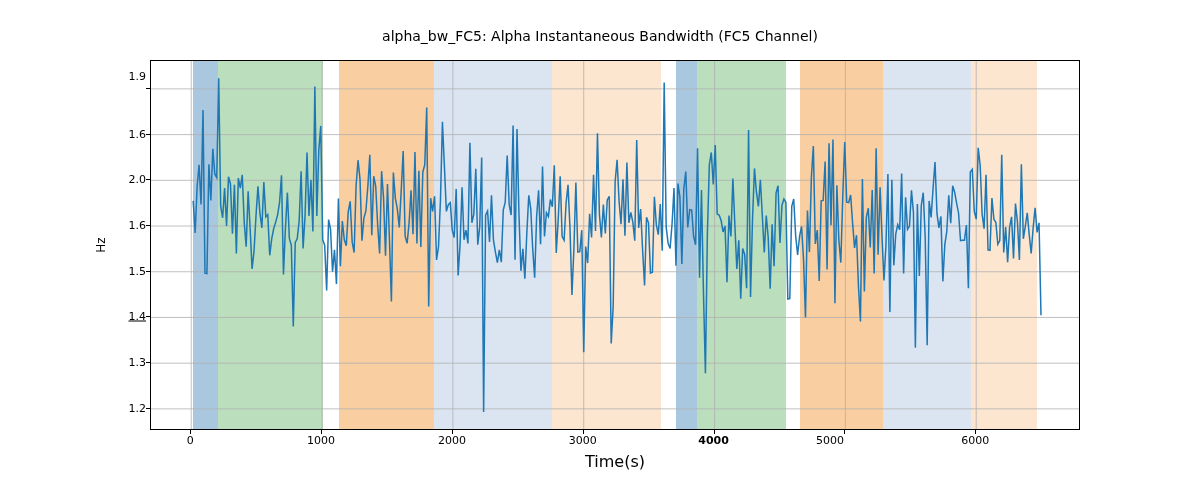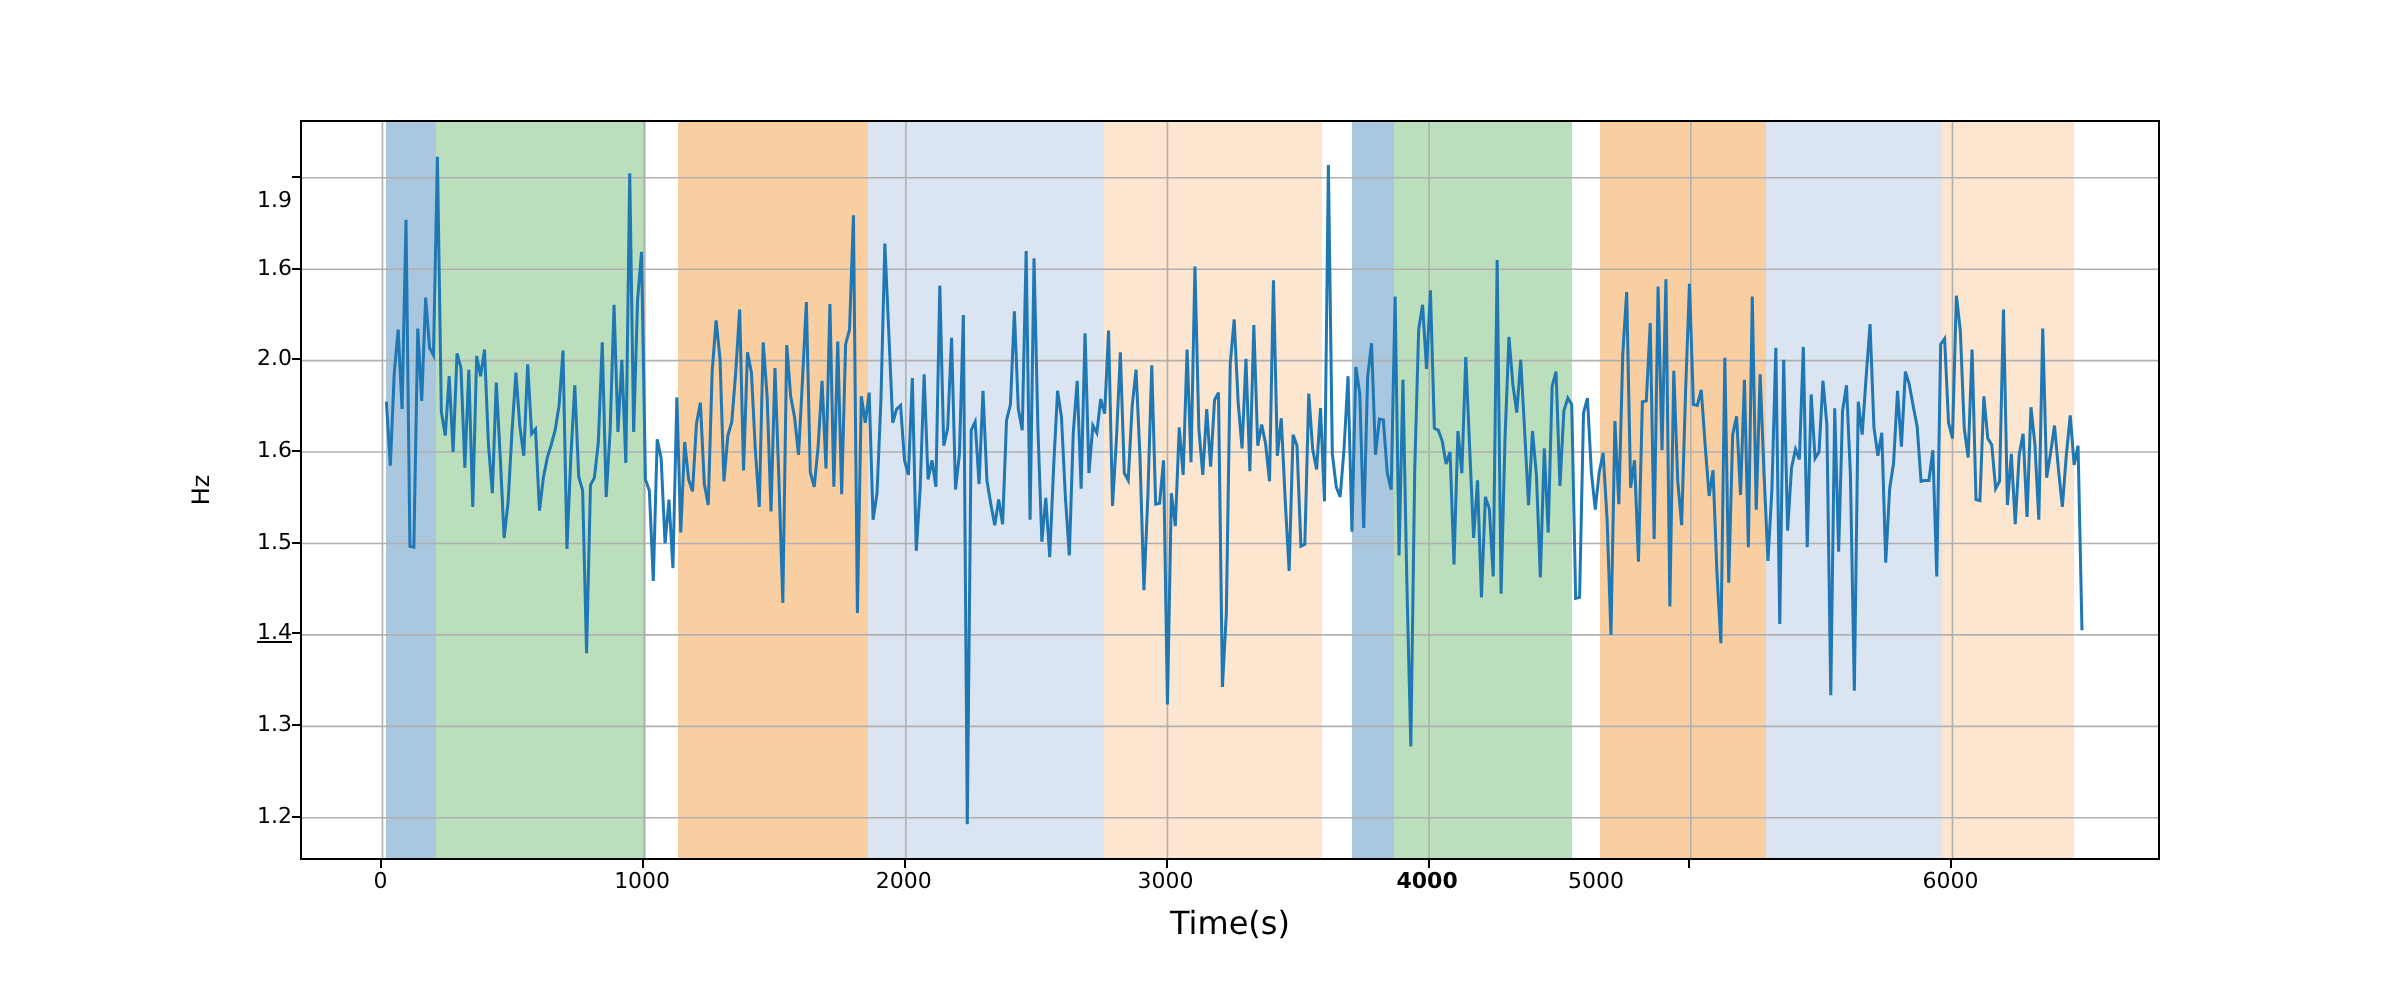--- a/index.html
+++ b/index.html
@@ -103,20 +103,21 @@
     height: 1px;
     width: 4px;
     left: 146px;
   }
 </style>
 </head>
 <body>
 
 <div class="figure">
 
+  <div class="title">alpha_bw_FC5: Alpha Instantaneous Bandwidth (FC5 Channel)</div>
 
   <div class="axes" id="axes">
       <div class="band" style="left: 819.997px; width: 65.8091px; background: rgb(252, 230, 207);"></div>
       <div class="band" style="left: 731.554px; width: 88.4433px; background: rgb(218, 229, 241);"></div>
       <div class="band" style="left: 649.26px; width: 82.2941px; background: rgb(249, 206, 160);"></div>
       <div class="band" style="left: 546.294px; width: 88.9666px; background: rgb(187, 222, 188);"></div>
       <div class="band" style="left: 525.492px; width: 20.8025px; background: rgb(169, 199, 223);"></div>
       <div class="band" style="left: 400.677px; width: 109.115px; background: rgb(252, 230, 207);"></div>
       <div class="band" style="left: 322.962px; width: 77.7149px; background: rgb(218, 229, 241);"></div>
       <div class="band" style="left: 283.188px; width: 39.7733px; background: rgb(218, 229, 241);"></div>
@@ -155,35 +156,35 @@
       <div class="xtick" style="left: 190.231px;">0</div>
       <div class="tickmark x" style="left: 190.231px;"></div>
       <div class="xtick" style="left: 321.064px;">1000</div>
       <div class="tickmark x" style="left: 321.064px;"></div>
       <div class="xtick" style="left: 451.898px;">2000</div>
       <div class="tickmark x" style="left: 451.898px;"></div>
       <div class="xtick" style="left: 582.731px;">3000</div>
       <div class="tickmark x" style="left: 582.731px;"></div>
       <div class="xtick" style="left: 713.564px; font-weight: bold;">4000</div>
       <div class="tickmark x" style="left: 713.564px;"></div>
-      <div class="xtick" style="left: 798px;">5000</div>
+      <div class="xtick" style="left: 830px;">5000</div>
       <div class="tickmark x" style="left: 844.397px;"></div>
       <div class="xtick" style="left: 975.231px; text-align: right;">6000</div>
       <div class="tickmark x" style="left: 975.231px;"></div>
       <div class="ytick" style="top: 407.886px;">1.2</div>
       <div class="tickmark y" style="top: 407.886px;"></div>
       <div class="ytick" style="top: 362.171px;">1.3</div>
       <div class="tickmark y" style="top: 362.171px;"></div>
       <div class="ytick" style="top: 316.457px; text-decoration: underline;">1.4</div>
       <div class="tickmark y" style="top: 316.457px;"></div>
       <div class="ytick" style="top: 270.743px;">1.5</div>
       <div class="tickmark y" style="top: 270.743px;"></div>
       <div class="ytick" style="top: 225.029px;">1.6</div>
       <div class="tickmark y" style="top: 225.029px;"></div>
       <div class="ytick" style="top: 179.314px;">2.0</div>
       <div class="tickmark y" style="top: 179.314px;"></div>
       <div class="ytick" style="top: 133.6px;">1.6</div>
       <div class="tickmark y" style="top: 133.6px;"></div>
-      <div class="ytick" style="top: 100px;">1.9</div>
+      <div class="ytick" style="top: 76px;">1.9</div>
       <div class="tickmark y" style="top: 87.8857px;"></div>
     </div>
 
 </div>
 
 </body></html>

